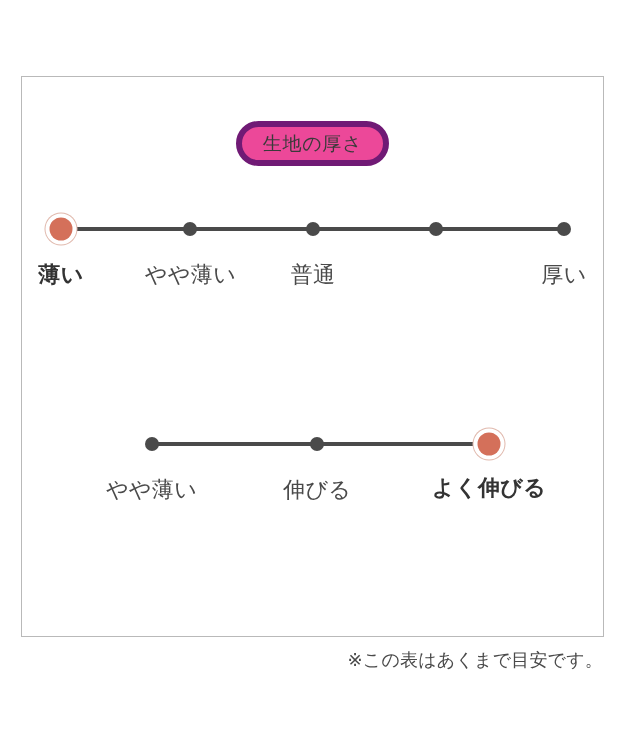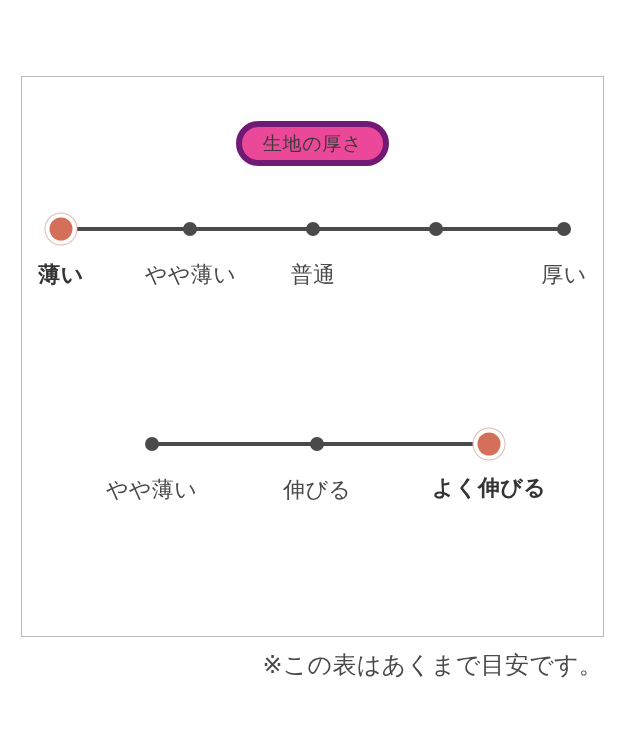--- a/index.html
+++ b/index.html
@@ -113,21 +113,21 @@
   .label.active {
     font-weight: bold;
     color: #333333;
   }
 
   
   .footnote {
     position: absolute;
     right: 22px;
     top: 648px;
-    font-size: 24px;
+    font-size: 18px;
     line-height: 1.4;
     color: #4a4a4a;
     letter-spacing: 0.01em;
     white-space: nowrap;
     text-align: right;
   }
 </style>
 </head>
 <body>
 

